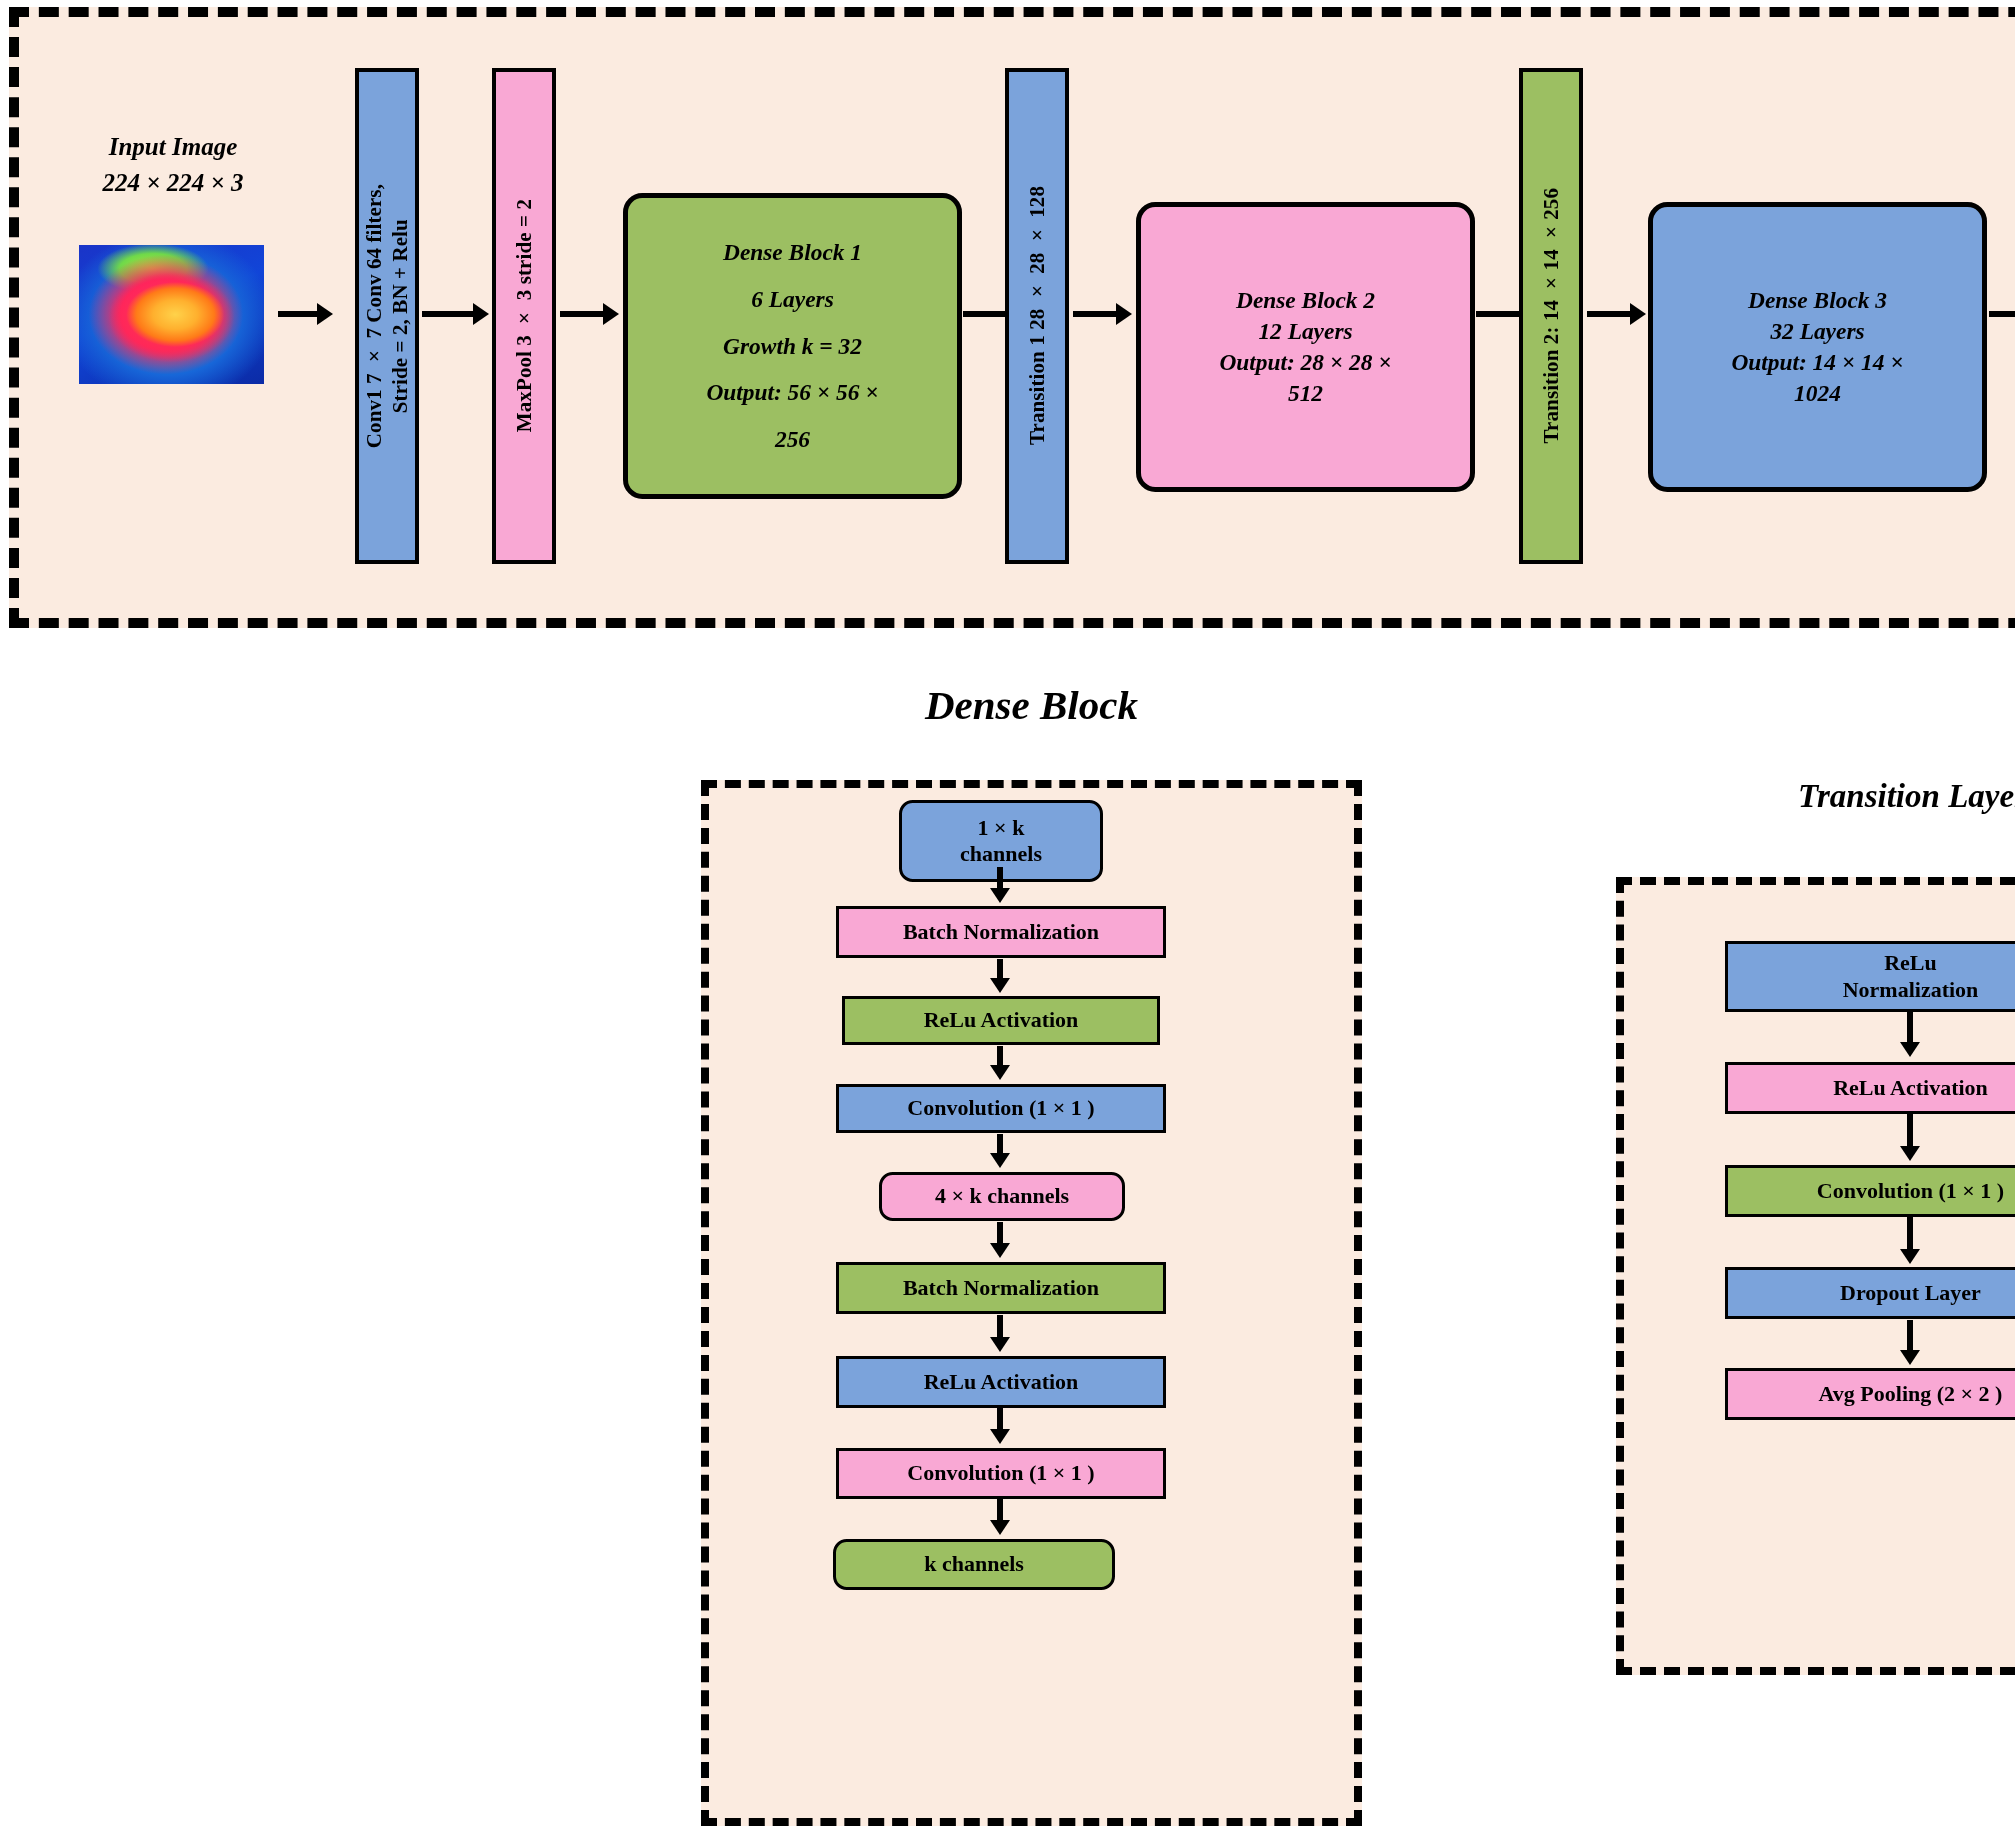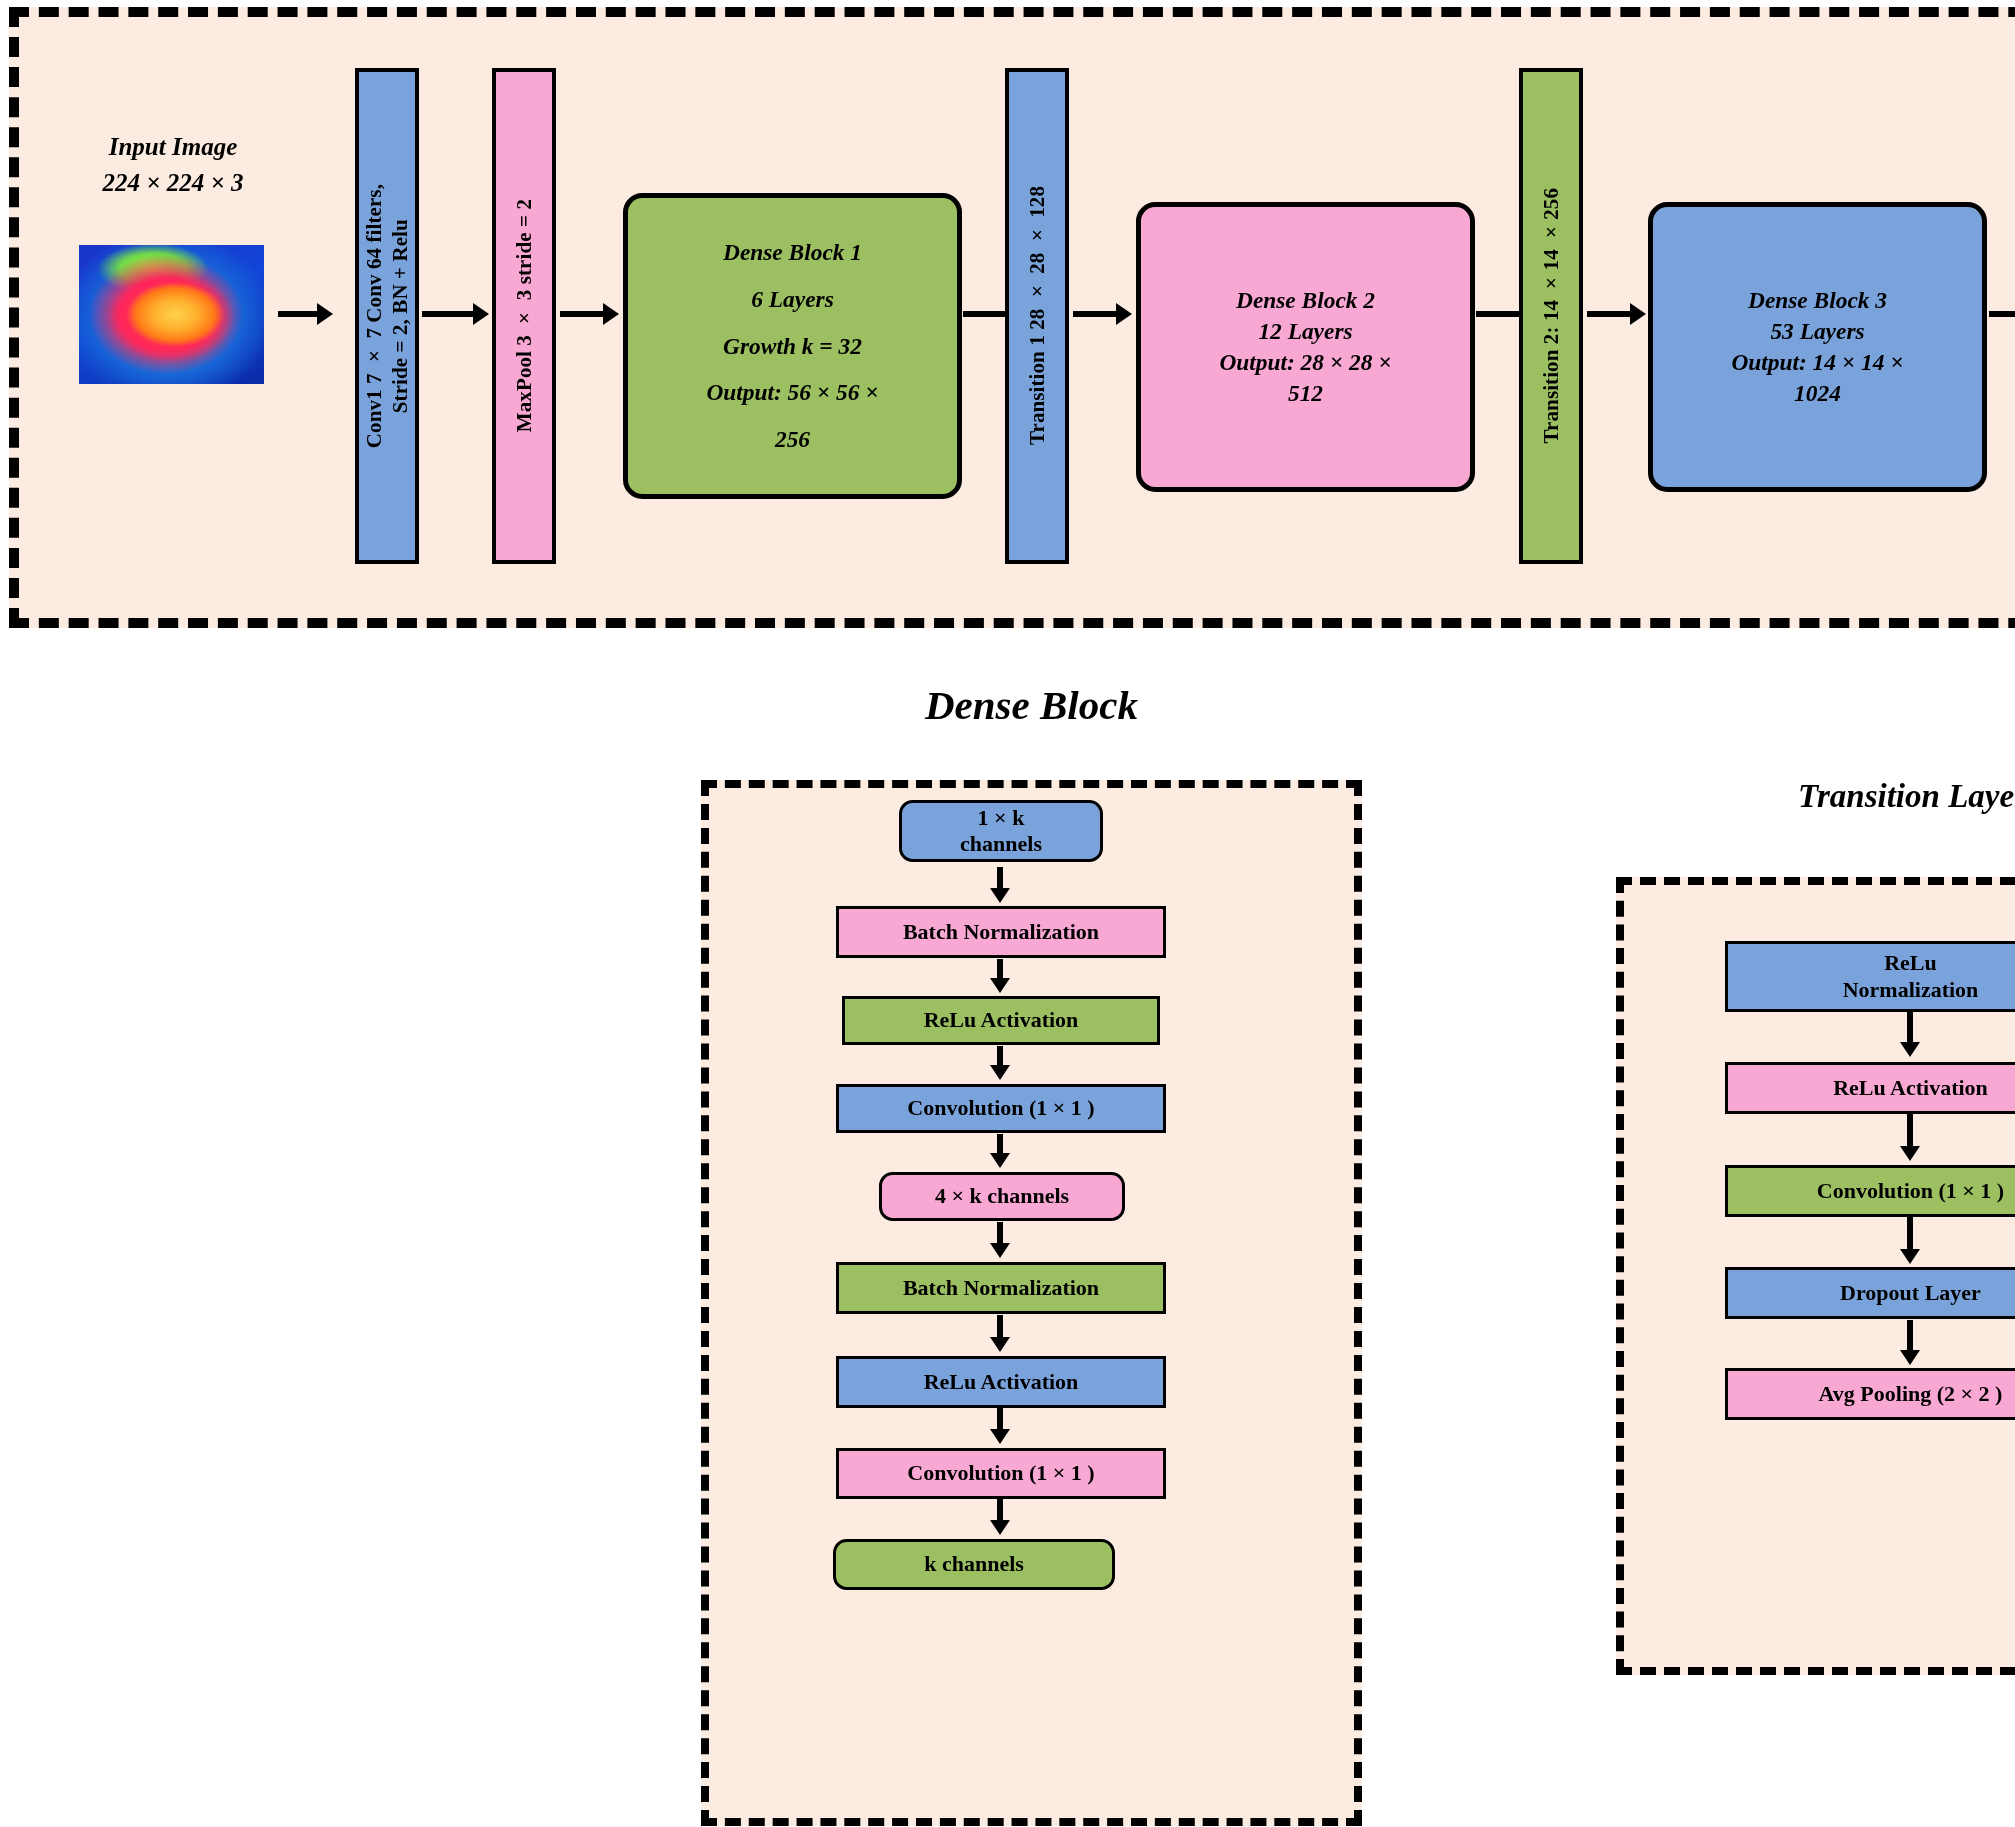--- a/index.html
+++ b/index.html
@@ -162,31 +162,31 @@
 <div class="harrow" style="left:1476px;top:311px;width:44px;"></div>
 
 <div class="node vbar green abs" style="left:1519px;top:68px;width:64px;height:496px;">
   <span class="vtxt">Transition 2: 14 ×14 ×256</span>
 </div>
 
 <div class="harrow" style="left:1587px;top:311px;width:44px;"></div>
 
 <div class="node bigblock blue abs" style="left:1648px;top:202px;width:339px;height:290px;flex-direction:column;">
   <div>Dense Block 3</div>
-  <div>53 Layers</div>
+  <div>32 Layers</div>
   <div>Output: 14 × 14 ×</div>
   <div>1024</div>
 </div>
 
 <div class="harrow" style="left:1989px;top:311px;width:44px;"></div>
 
 <div class="lbl" id="dense-title">Dense Block</div>
 <div class="panel" id="dense-panel"></div>
 
-<div class="sub blue rnd" style="left:899px;top:800px;width:204px;height:62px;flex-direction:column;">
+<div class="sub blue rnd" style="left:899px;top:800px;width:204px;height:82px;flex-direction:column;">
   <div>1 × k</div>
   <div>channels</div>
 </div>
 <div class="varrow" style="left:997px;top:867px;height:22px;"></div>
 
 <div class="sub orange" style="left:836px;top:906px;width:330px;height:52px;">Batch Normalization</div>
 <div class="varrow" style="left:997px;top:959px;height:20px;"></div>
 
 <div class="sub green" style="left:842px;top:996px;width:318px;height:49px;">ReLu Activation</div>
 <div class="varrow" style="left:997px;top:1046px;height:20px;"></div>

